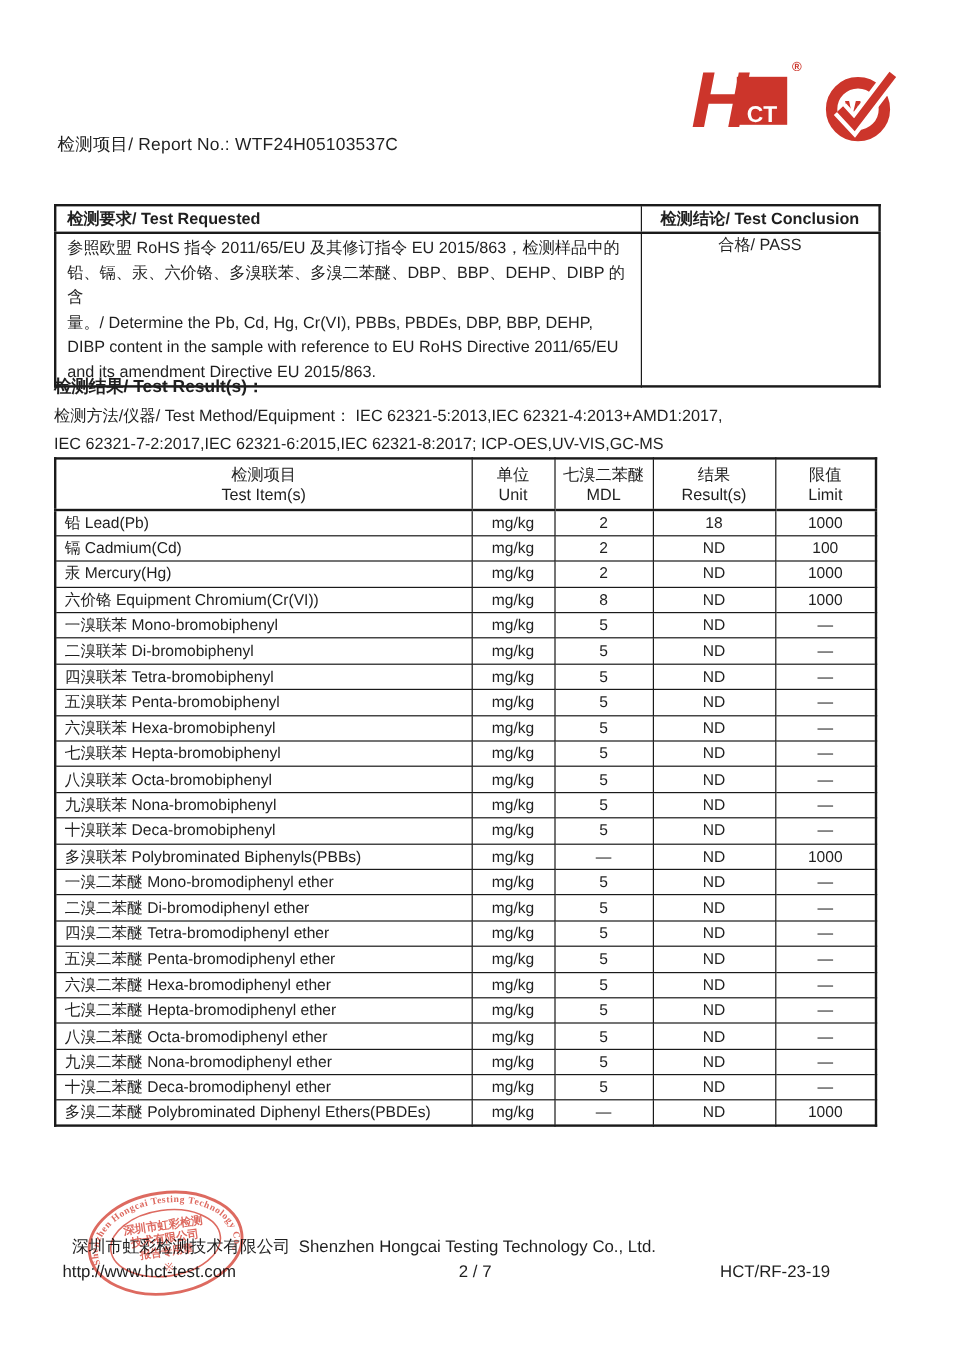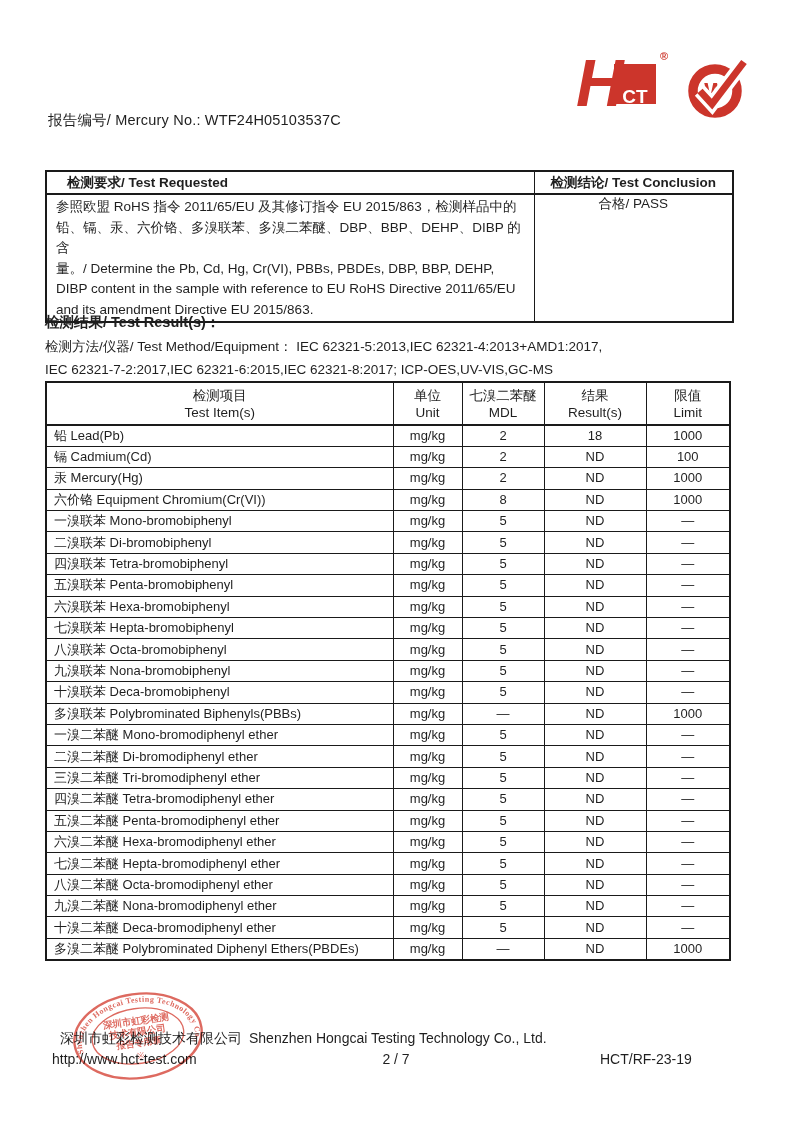--- a/index.html
+++ b/index.html
@@ -21,21 +21,21 @@
   .hct-ct { position:absolute; left:0; right:0; bottom:-2px; text-align:center;
             color:#ffffff; font-weight:bold; font-size:19px; line-height:19px; }
   .hct-reg { position:absolute; left:84px; top:-2px; font-size:11px; color:#cc352b; font-weight:bold; }
 
   
   table { border-collapse:collapse; table-layout:fixed; }
   .req-table { left:45px; top:170px; width:687px; border:2px solid #1a1a1a; }
   .req-table th, .req-table td { border:1px solid #1a1a1a; vertical-align:top; }
   .req-table th { border-bottom:2px solid #1a1a1a; height:23px; font-size:13.5px;
                   vertical-align:middle; }
-  .req-th-left { text-align:left; padding-left:20px; }
+  .req-th-left { text-align:left; padding-left:9px; }
   .req-th-right { text-align:center; }
   .req-body-cell { padding:2px 10px 0 9px; font-size:13.5px; line-height:20.6px; height:104px; }
   .req-conclusion { text-align:center; vertical-align:middle; font-size:13.5px; }
 
   .sec-title { left:45px; top:313px; font-size:14.5px; font-weight:bold; }
   .method-1 { left:45px; top:338px; font-size:13.5px; }
   .method-2 { left:45px; top:362px; font-size:13.5px; }
 
   .res-table { left:45px; top:381px; width:684px; border:2px solid #1a1a1a; }
   .res-table th { border:1px solid #1a1a1a; border-bottom:2px solid #1a1a1a;
@@ -52,21 +52,21 @@
   .doc-code { left:600px; top:1051px; font-size:14px; z-index:1; }
 
   .stamp { left:63px; top:983px; width:150px; height:106px; z-index:2;
            transform:rotate(-8deg); opacity:0.88; mix-blend-mode:multiply; }
 </style>
 </head>
 <body>
 
 <div class="page">
 
-  <div class="abs report-no">报告编号/ Mercury No.: WTF24H05103537C</div>
+  <div class="abs report-no">检测项目/ Report No.: WTF24H05103537C</div>
 
   <div class="abs hct-logo">
     <span class="hct-h">H</span>
     <span class="hct-sq">
       <span class="hct-ct">CT</span>
     </span>
     <span class="hct-reg">®</span>
   </div>
 
   <svg class="abs" style="left:684px; top:58px;" width="68" height="62" viewBox="0 0 68 62">
@@ -258,27 +258,20 @@
     </tr>
 
     <tr>
       <td class="c-item">二溴二苯醚  Di-bromodiphenyl ether</td>
       <td>mg/kg</td>
       <td>5</td>
       <td>ND</td>
       <td>—</td>
     </tr>
 
-    <tr>
-      <td class="c-item">三溴二苯醚  Tri-bromodiphenyl ether</td>
-      <td>mg/kg</td>
-      <td>5</td>
-      <td>ND</td>
-      <td>—</td>
-    </tr>
 
     <tr>
       <td class="c-item">四溴二苯醚  Tetra-bromodiphenyl ether</td>
       <td>mg/kg</td>
       <td>5</td>
       <td>ND</td>
       <td>—</td>
     </tr>
 
     <tr>

